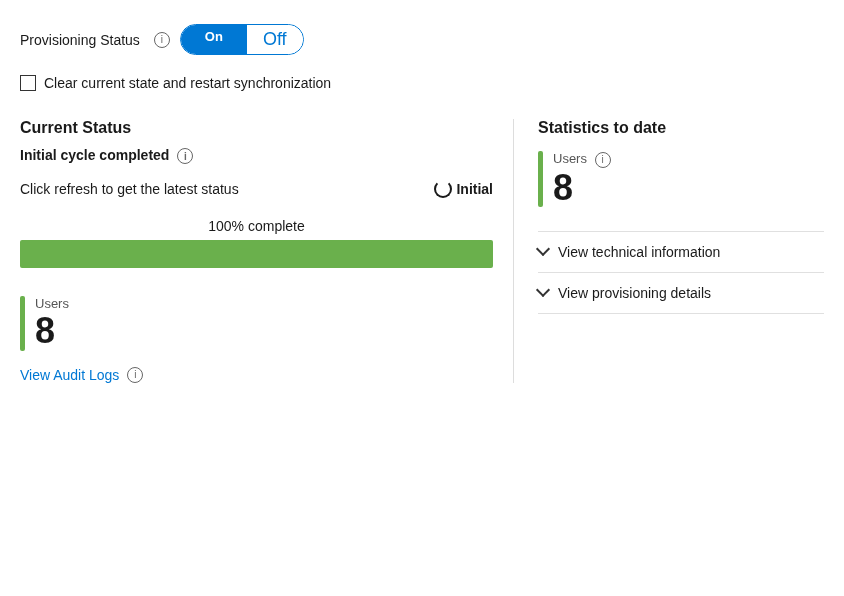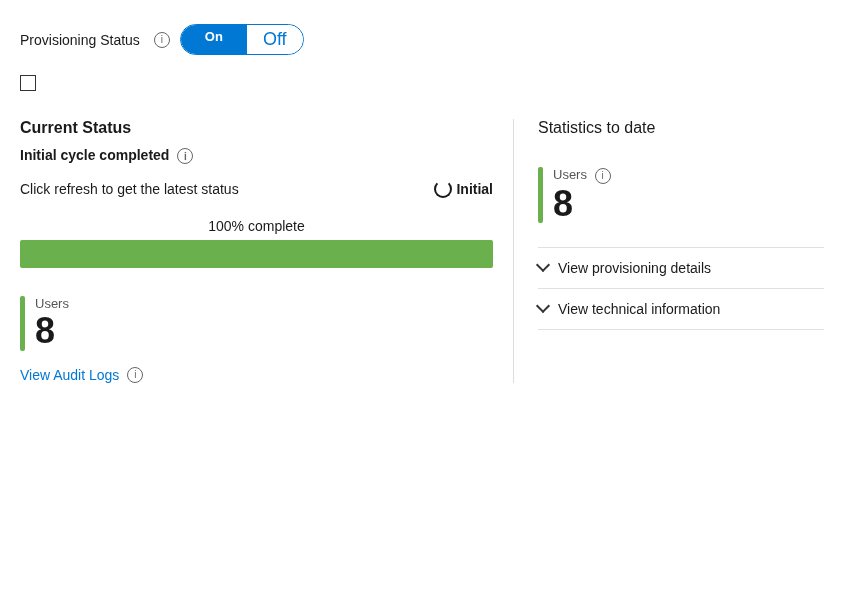--- a/index.html
+++ b/index.html
@@ -182,22 +182,22 @@
       gap: 4px;
       color: #0078d4;
       font-size: 14px;
       text-decoration: none;
       cursor: pointer;
     }
 
     
     .stats-title {
       font-size: 16px;
-      font-weight: 400;
-      margin-bottom: 30px;
+      font-weight: 700;
+      margin-bottom: 14px;
     }
     .stats-users-section {
       display: flex;
       align-items: stretch;
       gap: 10px;
       margin-bottom: 24px;
     }
     .stats-bar {
       width: 5px;
       background: #6ab04c;
@@ -246,20 +246,21 @@
   <span class="toggle-label">Provisioning Status</span>
   <span class="info-icon">i</span>
   <div class="toggle-switch">
     <span class="toggle-on">On</span>
     <span class="toggle-off">Off</span>
   </div>
 </div>
 
 <div class="checkbox-row">
   <div class="checkbox-box"></div>
+  <span class="checkbox-text">Clear current state and restart synchronization</span>
 </div>
 
 <div class="main-layout">
 
   <div class="left-panel">
 
     <div class="section-title">Current Status</div>
 
     <div class="status-label">
       <span>Initial cycle completed</span>
@@ -304,22 +305,22 @@
         <span class="users-label">
           <span>Users</span>
           <span class="info-icon">i</span>
         </span>
         <span class="users-count">8</span>
       </div>
     </div>
 
     <div class="collapsible-row">
       <span class="chevron-icon"></span>
-      <span class="collapsible-label">View provisioning details</span>
+      <span class="collapsible-label">View technical information</span>
     </div>
 
     <div class="collapsible-row">
       <span class="chevron-icon"></span>
-      <span class="collapsible-label">View technical information</span>
+      <span class="collapsible-label">View provisioning details</span>
     </div>
 
   </div>
 </div>
 
 </body></html>

